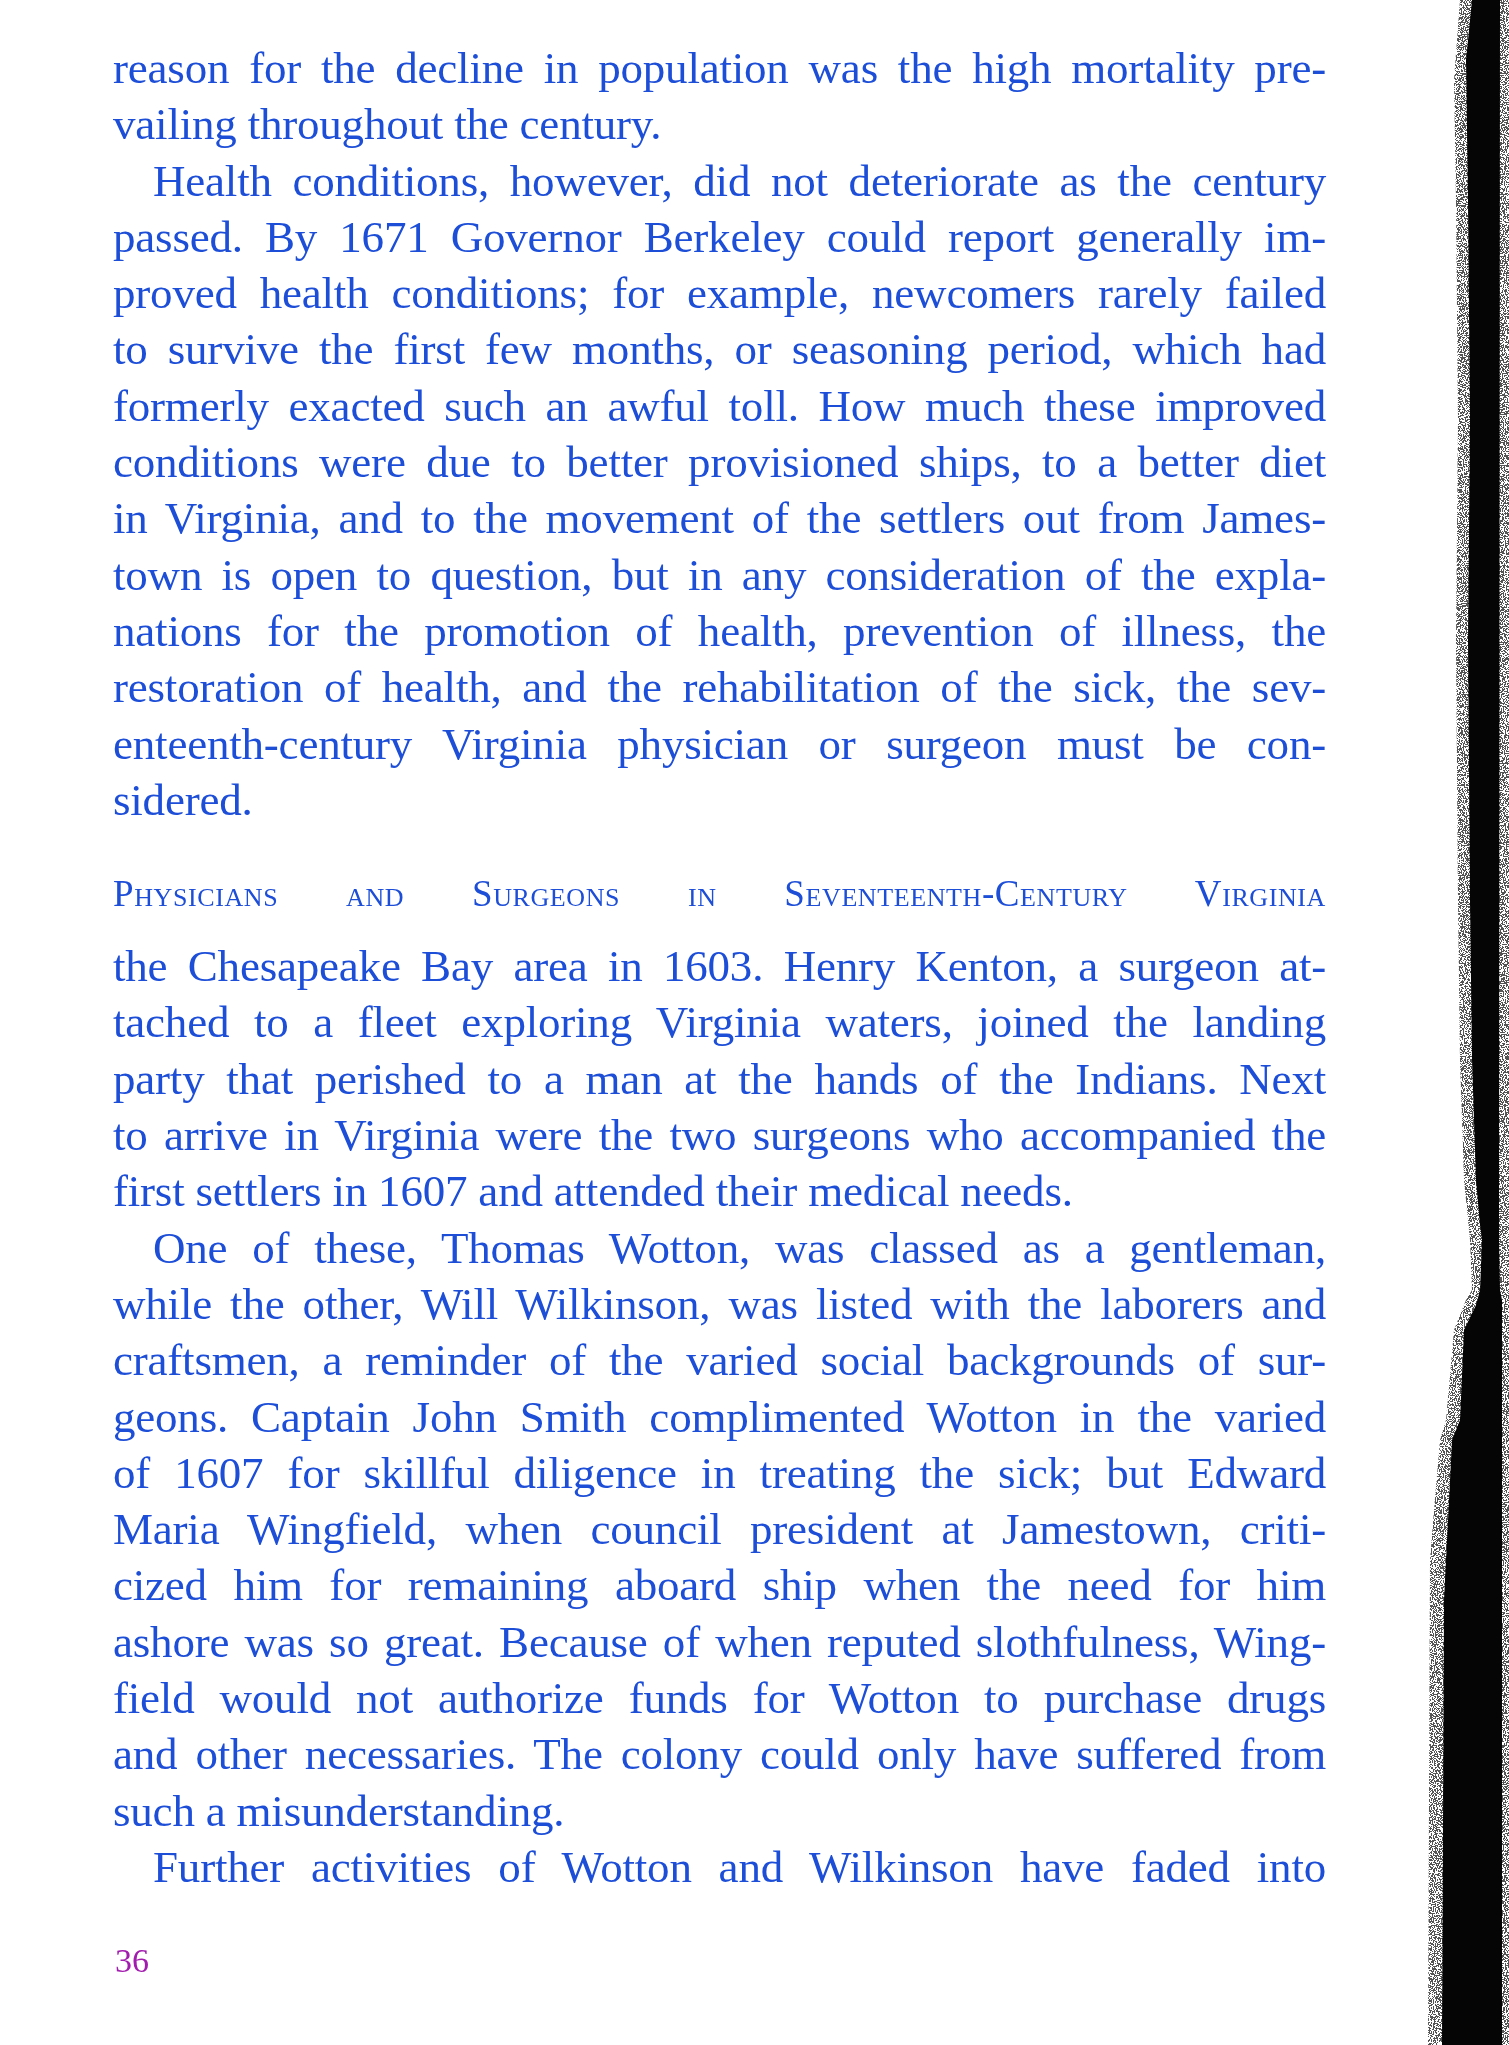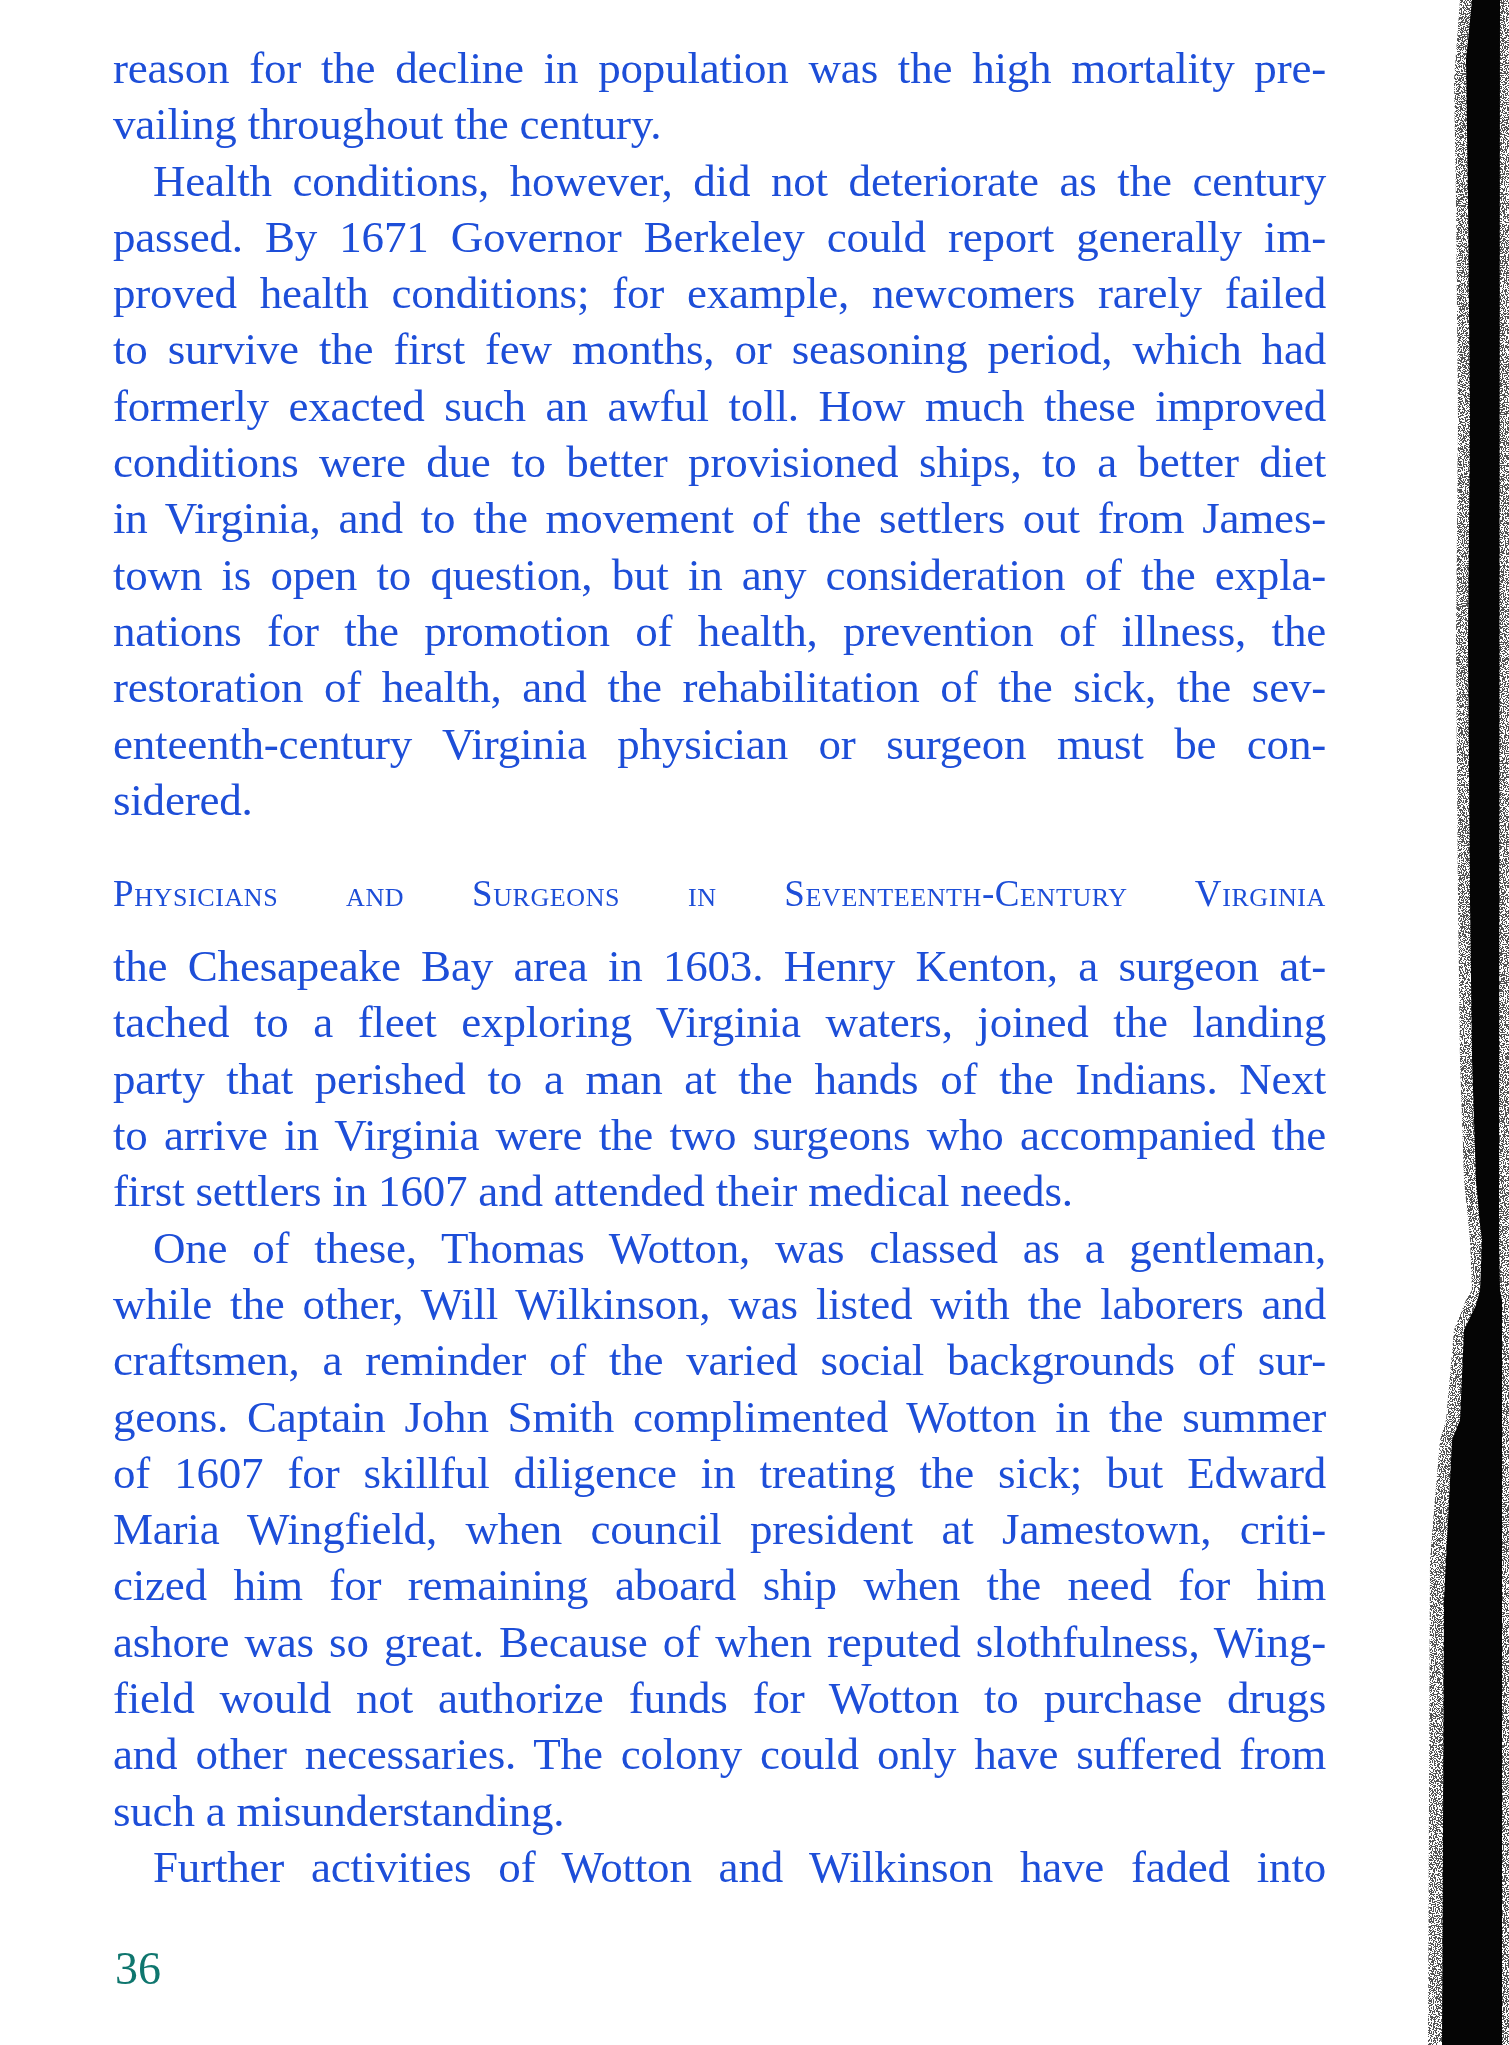--- a/index.html
+++ b/index.html
@@ -23,21 +23,21 @@
     .line.indent { padding-left: 40px; }
     .heading {
       display: block; white-space: nowrap; height: 56px;
       margin-top: 38px; margin-bottom: 16px;
       font-variant: small-caps; font-size: 37px; letter-spacing: 0.6px;
       text-align: justify; text-align-last: justify;
     }
     .folio {
       position: absolute; left: 115px; top: 1942px;
       font-family: "Liberation Serif", "DejaVu Serif", serif;
-      font-size: 46px; color: #0f766e;
+      font-size: 34px; color: #a21caf;
     }
     .binding {
       position: absolute; left: 1420px; top: 0; width: 89px; height: 2045px;
     }
   </style>
 </head>
 <body>
 
 <div class="page">
 
@@ -70,21 +70,21 @@
       <span class="line">tached to a fleet exploring Virginia waters, joined the landing</span>
       <span class="line">party that perished to a man at the hands of the Indians. Next</span>
       <span class="line">to arrive in Virginia were the two surgeons who accompanied the</span>
       <span class="line last">first settlers in 1607 and attended their medical needs.</span>
     </div>
 
     <div>
       <span class="line indent">One of these, Thomas Wotton, was classed as a gentleman,</span>
       <span class="line">while the other, Will Wilkinson, was listed with the laborers and</span>
       <span class="line">craftsmen, a reminder of the varied social backgrounds of sur-</span>
-      <span class="line">geons. Captain John Smith complimented Wotton in the summer</span>
+      <span class="line">geons. Captain John Smith complimented Wotton in the varied</span>
       <span class="line">of 1607 for skillful diligence in treating the sick; but Edward</span>
       <span class="line">Maria Wingfield, when council president at Jamestown, criti-</span>
       <span class="line">cized him for remaining aboard ship when the need for him</span>
       <span class="line">ashore was so great. Because of when reputed slothfulness, Wing-</span>
       <span class="line">field would not authorize funds for Wotton to purchase drugs</span>
       <span class="line">and other necessaries. The colony could only have suffered from</span>
       <span class="line last">such a misunderstanding.</span>
     </div>
 
     <div>

